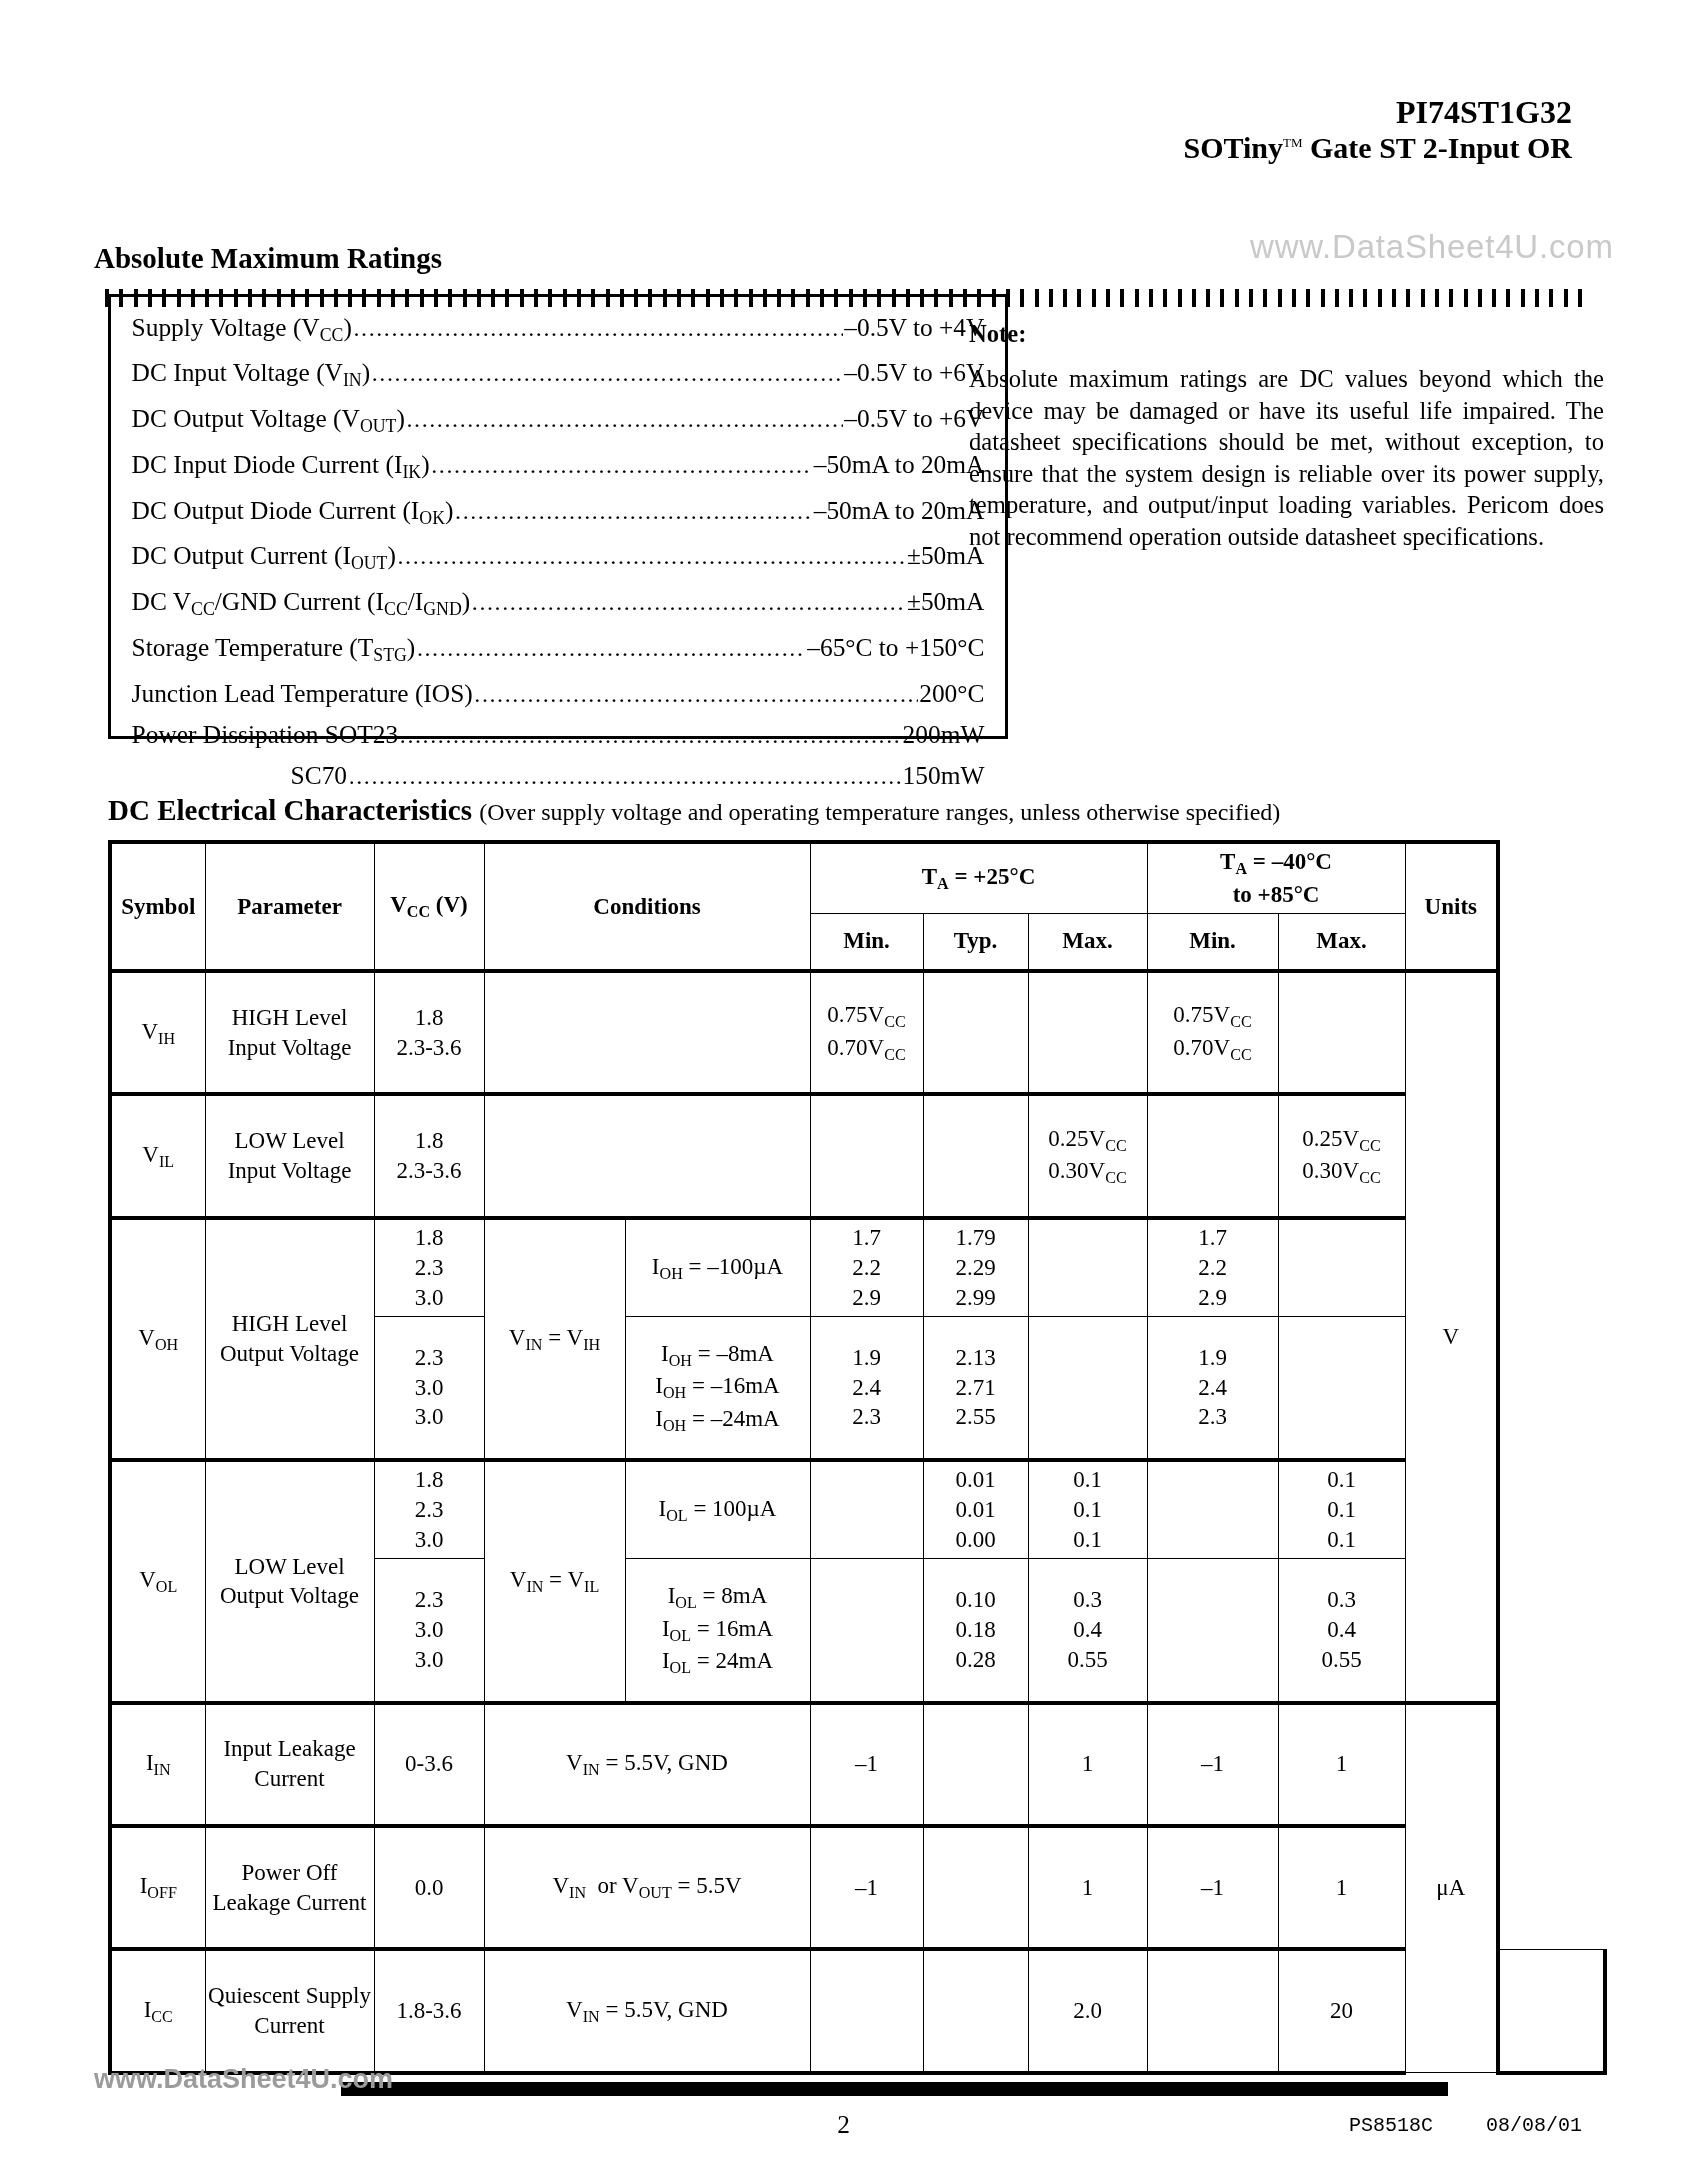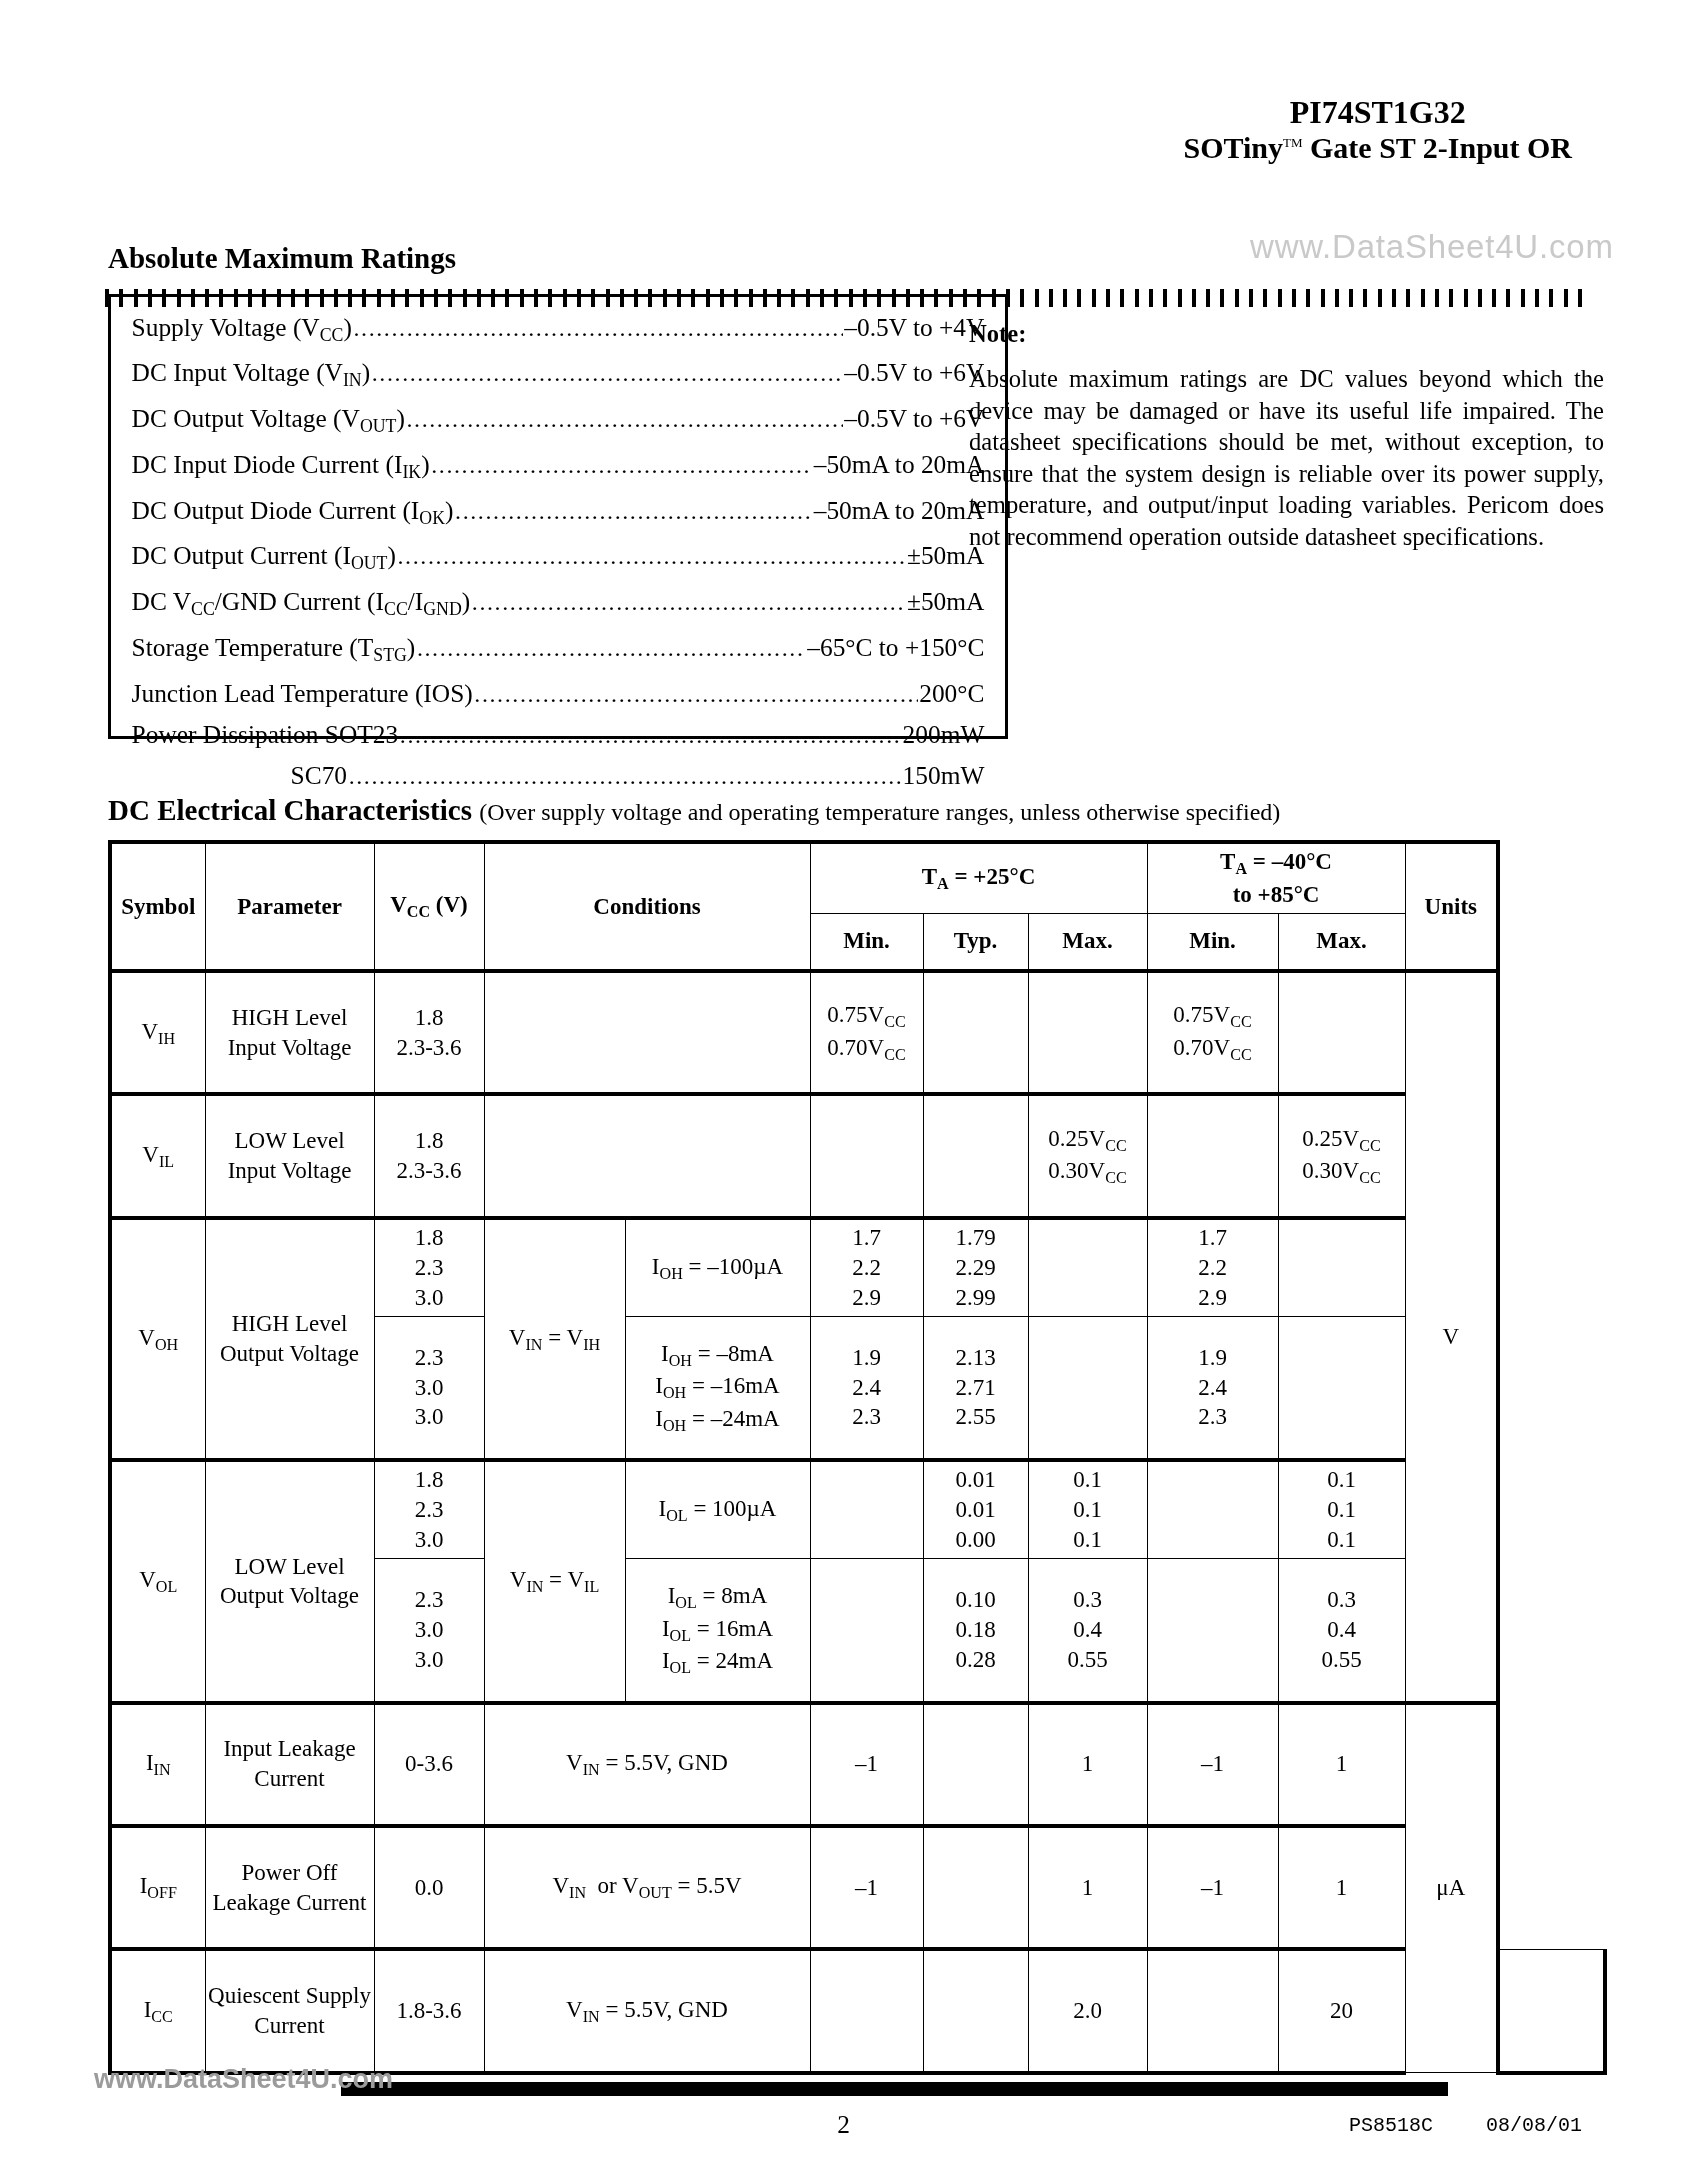--- a/index.html
+++ b/index.html
@@ -16,21 +16,21 @@
   .logo-mark{width:76px;height:86px;flex:none;}
   .logo-text{
     font-family:"Liberation Sans","DejaVu Sans",sans-serif;
     font-style:italic;font-weight:bold;font-size:60px;
     letter-spacing:-0.8px;line-height:1;margin-left:4.8px;
     transform:scaleX(1.02);transform-origin:left center;
   }
   .hdr-right{position:absolute;right:115px;top:8px;text-align:right;}
   .hdr-part{
     font-family:"Liberation Serif","DejaVu Serif",serif;
-    font-weight:bold;font-size:32px;line-height:1.12;letter-spacing:0px;text-align:center;
+    font-weight:bold;font-size:32px;line-height:1.12;letter-spacing:0px;
   }
   .hdr-desc{
     font-family:"Liberation Serif","DejaVu Serif",serif;
     font-weight:bold;font-size:30px;line-height:1.15;white-space:nowrap;
   }
   .hdr-desc sup{font-size:13px;vertical-align:super;font-weight:normal;}
   .ticks{
     position:absolute;left:105px;top:202px;width:1478px;height:17.5px;
     background:repeating-linear-gradient(to right,#000 0 4px,transparent 4px 14.3px);
   }
@@ -119,21 +119,21 @@
     <div class="wm-head">www.DataSheet4U.com</div>
 
     <div class="hdr-right">
       <div class="hdr-part">PI74ST1G32</div>
       <div class="hdr-desc"><span>SOTiny</span><sup>TM</sup><span> Gate ST 2-Input OR</span></div>
     </div>
 
     <div class="ticks"></div>
   </div>
 
-  <div class="sec-title" style="left:108px;top:242px;">Absolute Maximum Ratings</div>
+  <div class="sec-title" style="left:94px;top:242px;">Absolute Maximum Ratings</div>
 
   <div class="absbox">
     <div class="absrow">
       <span class="lab">Supply Voltage (V<sub>CC</sub>)</span>
       <span class="dots">...............................................................................</span>
       <span class="val">–0.5V to +4V</span>
     </div>
     <div class="absrow">
       <span class="lab">DC Input Voltage (V<sub>IN</sub>)</span>
       <span class="dots">...............................................................................</span>

